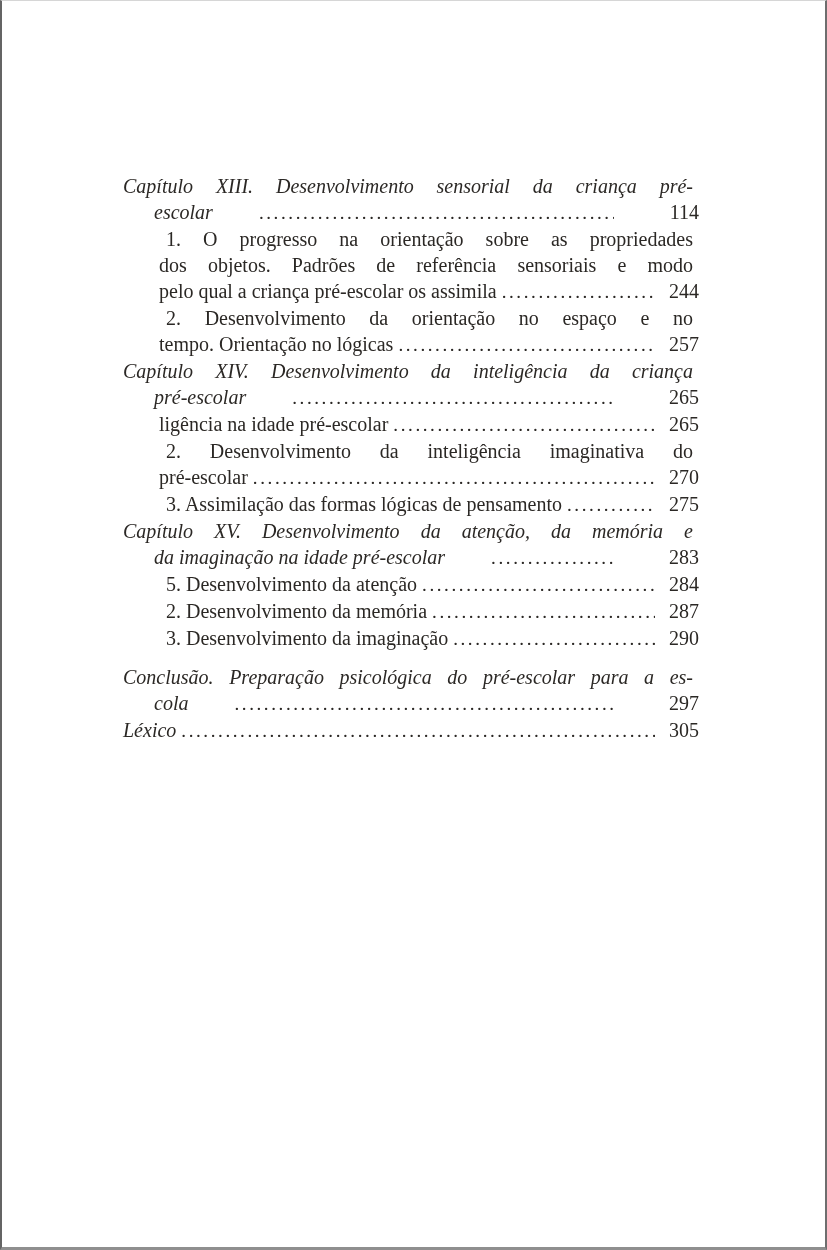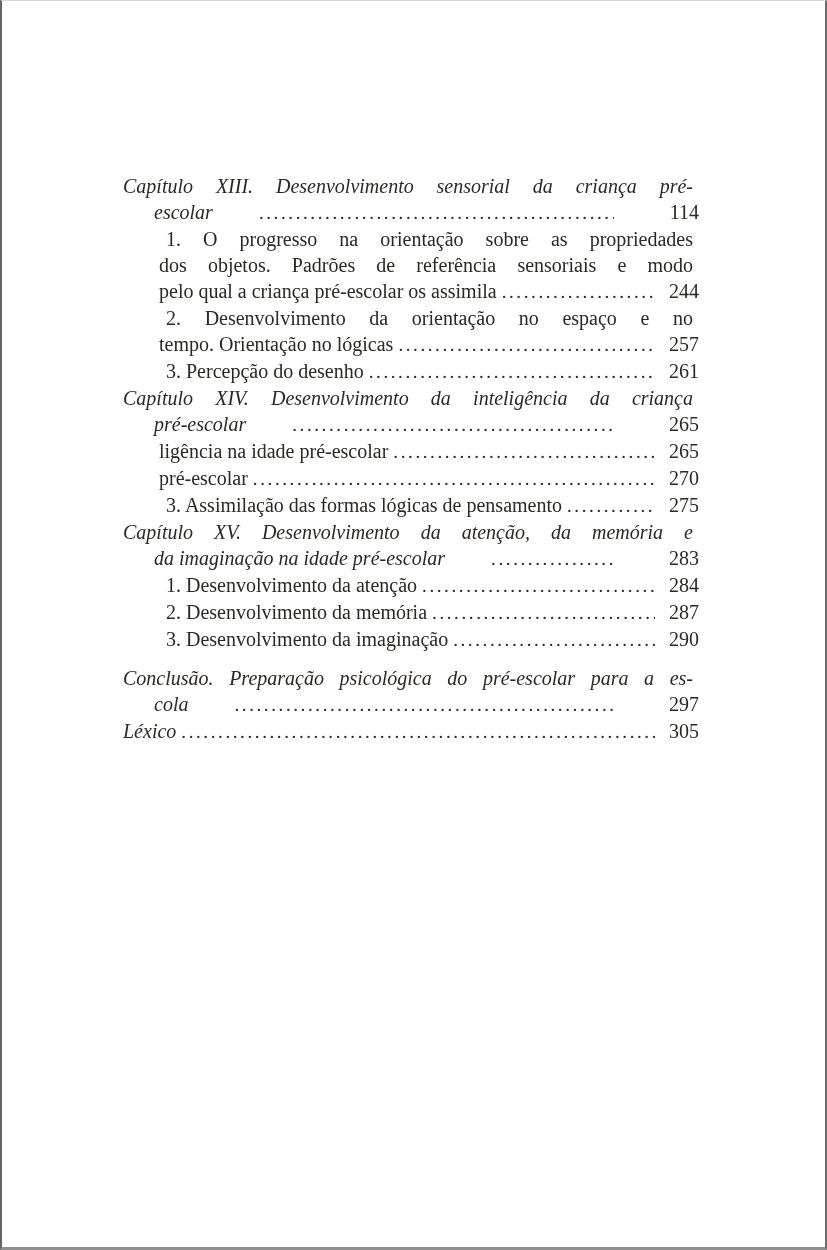--- a/index.html
+++ b/index.html
@@ -87,41 +87,37 @@
     </div>
 
     <div class="line ind-num just">2. Desenvolvimento da orientação no espaço e no</div>
 
     <div class="line ind-cont2 dotted">
       <span class="t">tempo. Orientação no lógicas</span>
       <span class="dots"></span>
       <span class="pg">257</span>
     </div>
 
-    <div class="line ind-num dotted">
-      <span class="t">3. Percepção do desenho</span>
-      <span class="dots"></span>
-      <span class="pg">261</span>
-    </div>
 
     <div class="line italic ind-none just">Capítulo XIV. Desenvolvimento da inteligência da criança</div>
 
     <div class="line italic ind-cont dotted">
       <span class="t">pré-escolar</span>
       <span class="dots"></span>
       <span class="pg">265</span>
     </div>
 
 
     <div class="line ind-cont2 dotted">
       <span class="t">ligência na idade pré-escolar</span>
       <span class="dots"></span>
       <span class="pg">265</span>
     </div>
 
+    <div class="line ind-num just">2. Desenvolvimento da inteligência imaginativa do</div>
 
     <div class="line ind-cont2 dotted">
       <span class="t">pré-escolar</span>
       <span class="dots"></span>
       <span class="pg">270</span>
     </div>
 
     <div class="line ind-num dotted">
       <span class="t">3. Assimilação das formas lógicas de pensamento</span>
       <span class="dots"></span>
@@ -130,21 +126,21 @@
 
     <div class="line italic ind-none just">Capítulo XV. Desenvolvimento da atenção, da memória e</div>
 
     <div class="line italic ind-cont dotted">
       <span class="t">da imaginação na idade pré-escolar</span>
       <span class="dots"></span>
       <span class="pg">283</span>
     </div>
 
     <div class="line ind-num dotted">
-      <span class="t">1. Desenvolvimento da atenção</span>
+      <span class="t">5. Desenvolvimento da atenção</span>
       <span class="dots"></span>
       <span class="pg">284</span>
     </div>
 
     <div class="line ind-num dotted">
       <span class="t">2. Desenvolvimento da memória</span>
       <span class="dots"></span>
       <span class="pg">287</span>
     </div>
 

